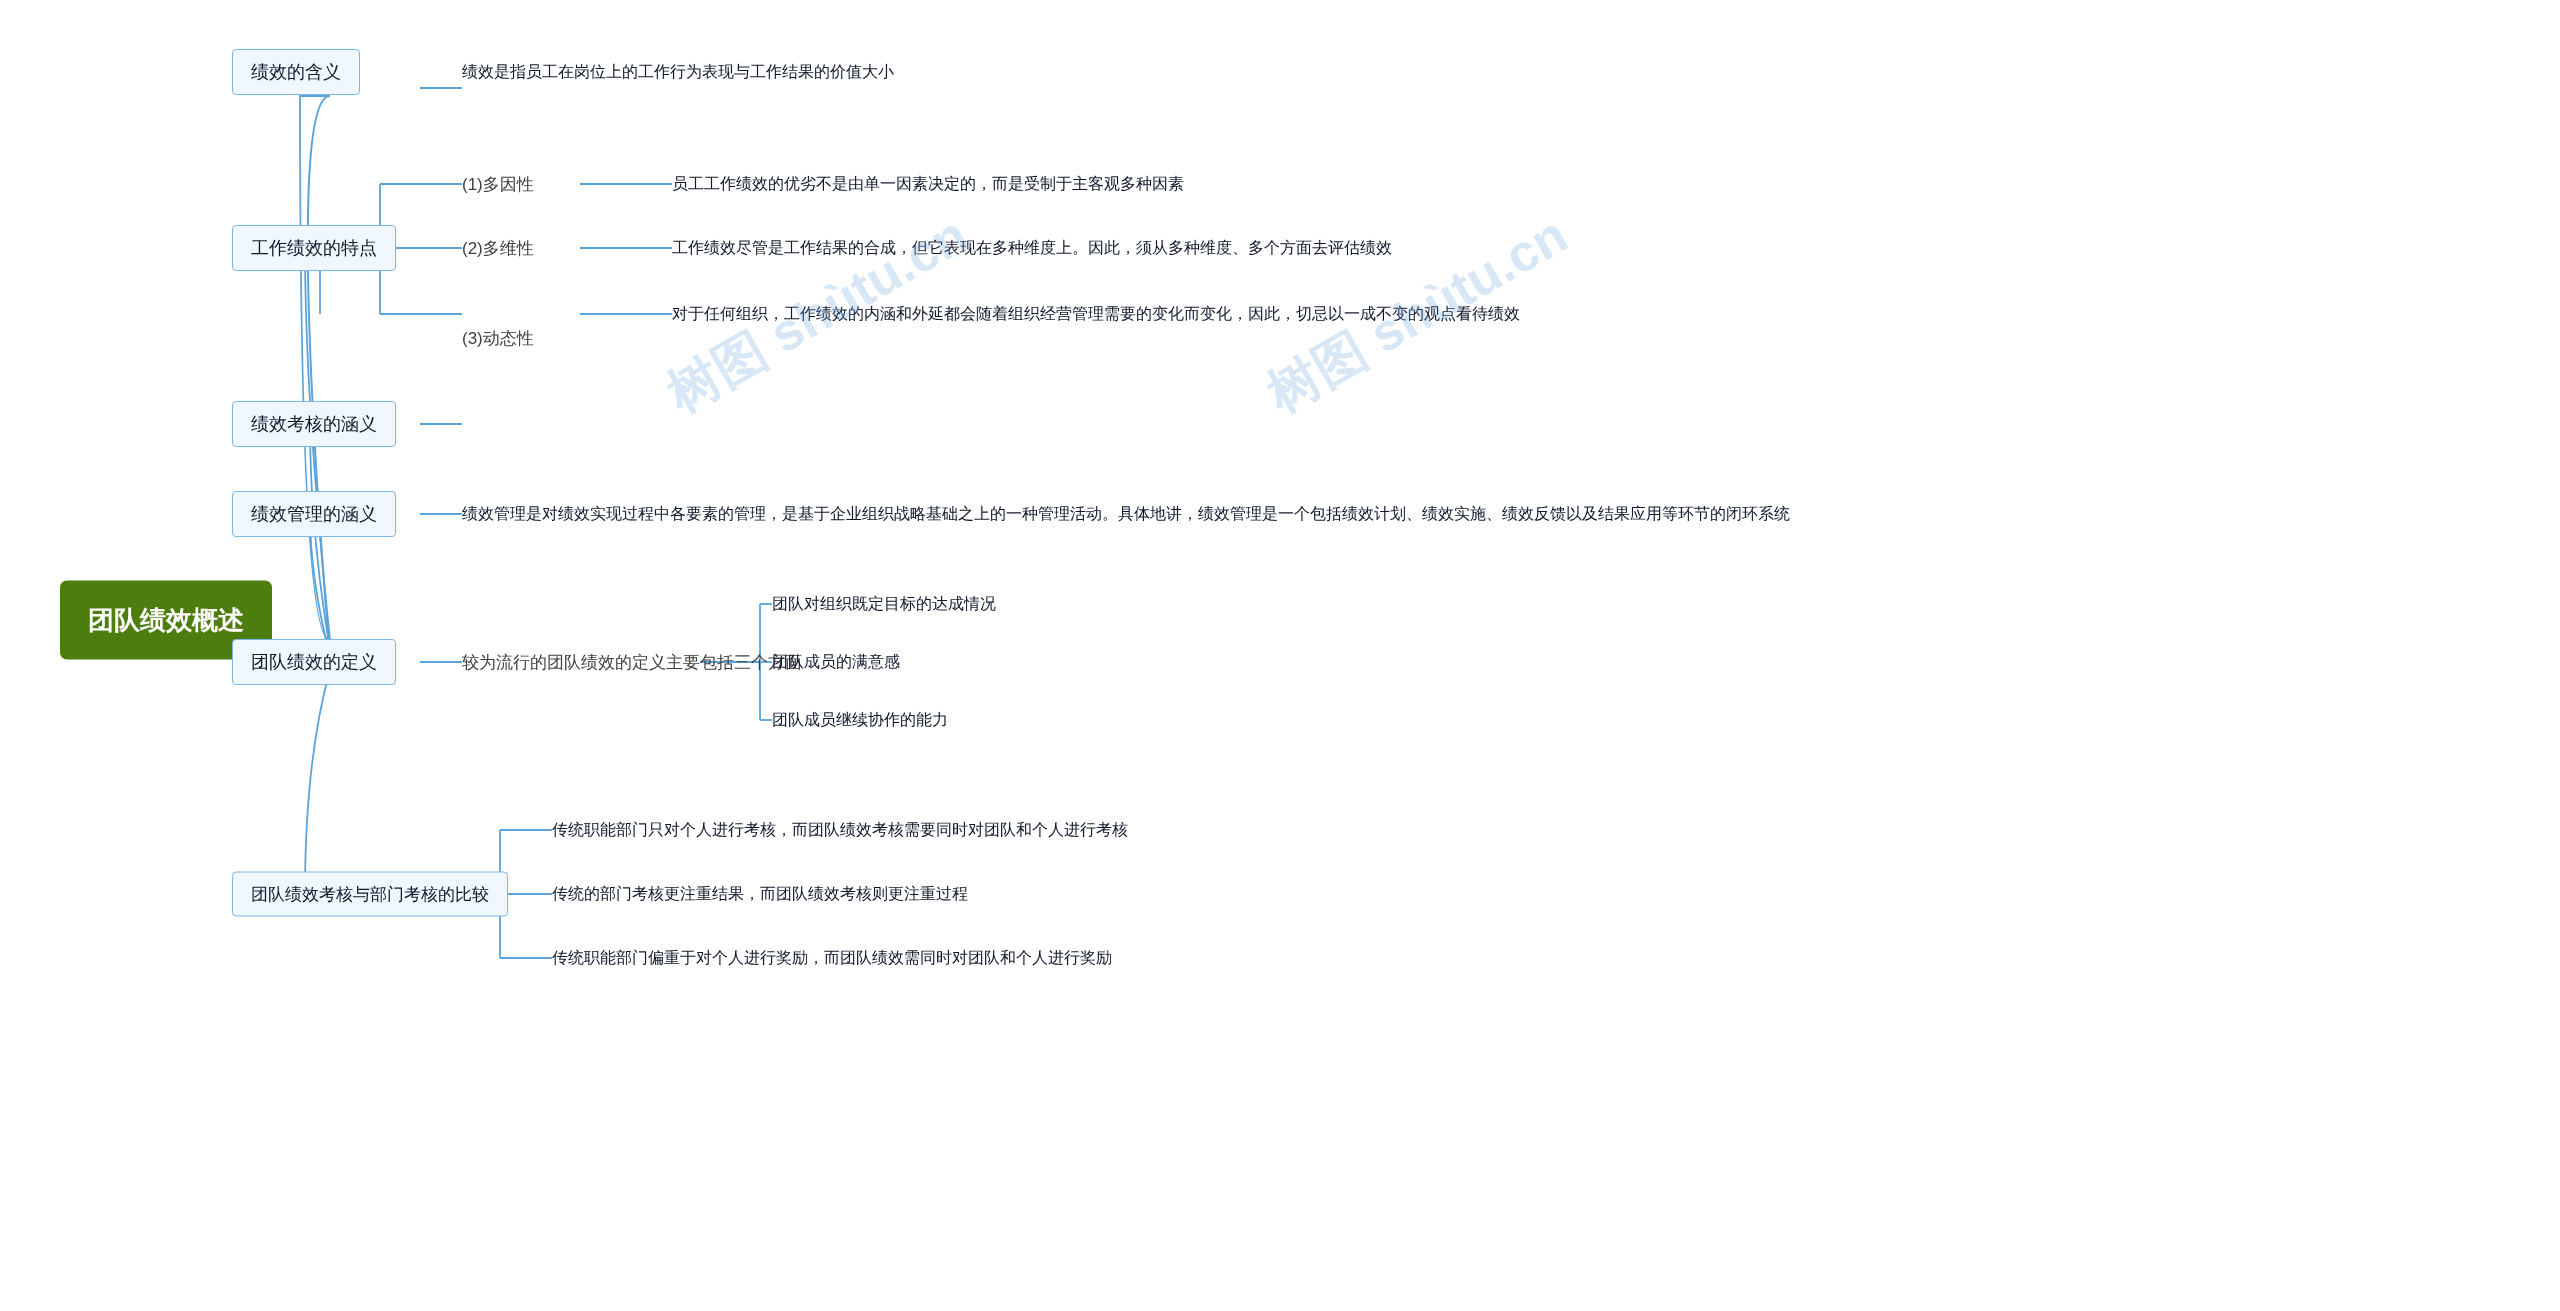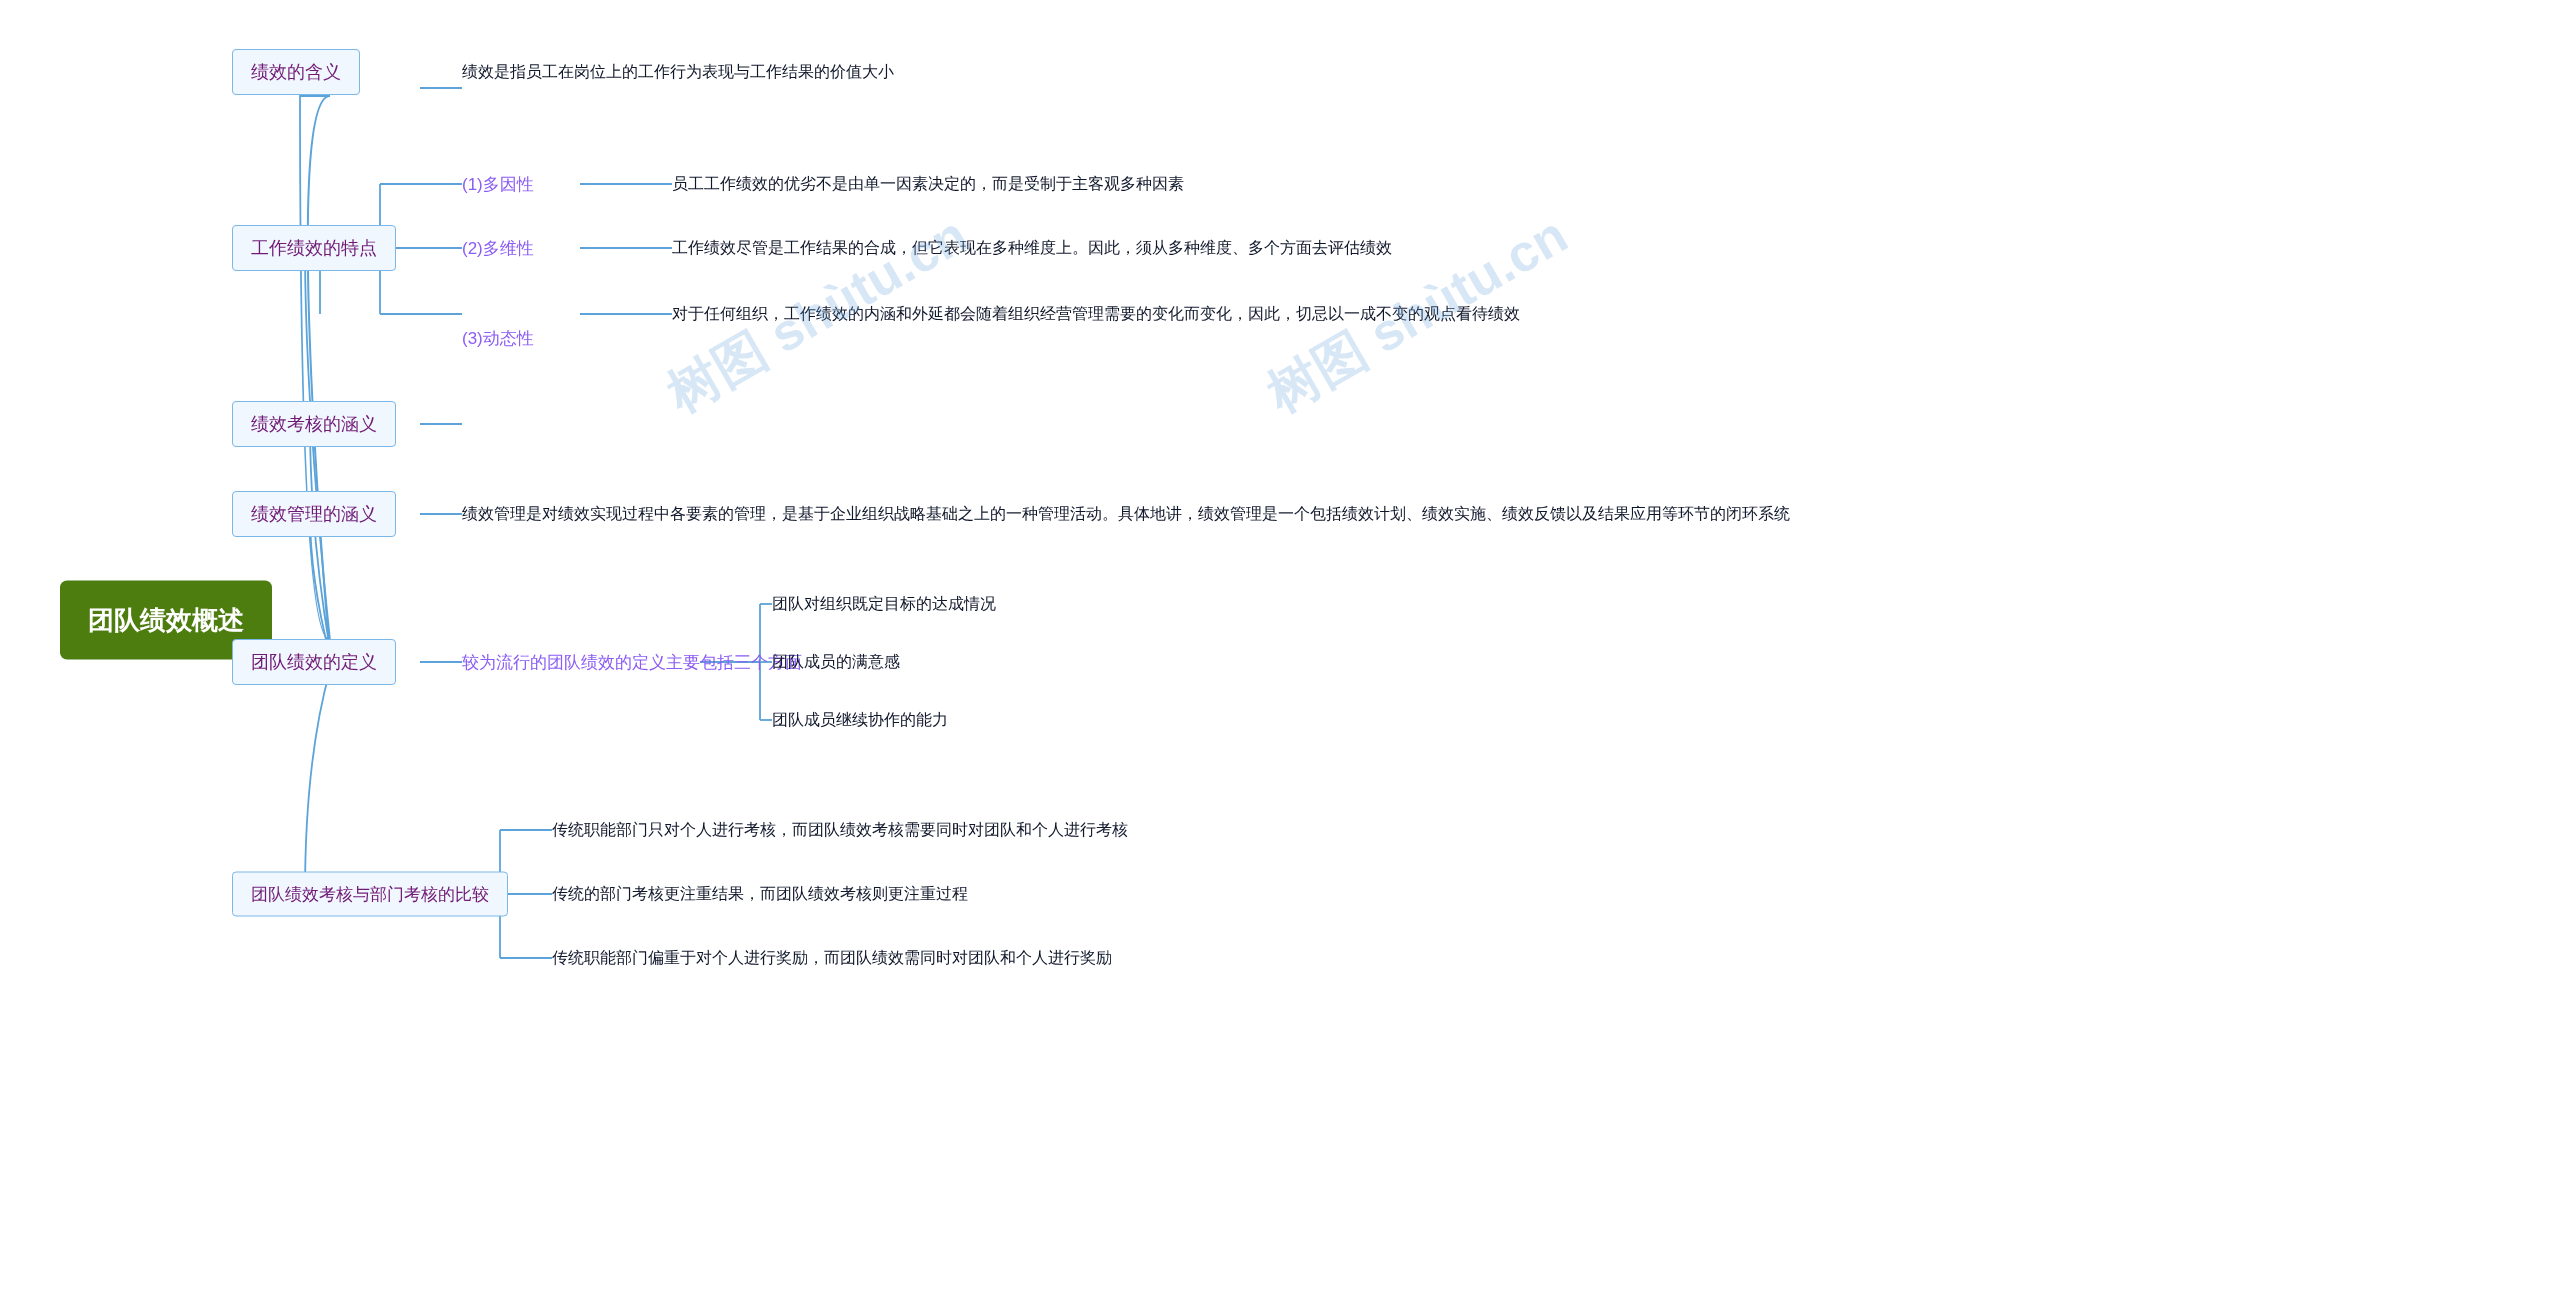--- a/index.html
+++ b/index.html
@@ -33,41 +33,41 @@
       border-radius: 7px;
       white-space: nowrap;
       z-index: 10;
     }
 
     
     .branch-node {
       position: absolute;
       background: #f0f7ff;
       border: 1.5px solid #7ab8e8;
-      color: #701a75;
+      color: #0f172a;
       font-size: 18px;
       padding: 10px 18px;
       border-radius: 4px;
       white-space: nowrap;
       z-index: 10;
     }
 
     
     .leaf-text {
       position: absolute;
       color: #0f172a;
       font-size: 16px;
       white-space: nowrap;
       z-index: 10;
     }
 
     
     .sub-branch-node {
       position: absolute;
-      color: #8b5cf6;
+      color: #404040;
       font-size: 17px;
       white-space: nowrap;
       z-index: 10;
     }
 
     
     .connector-svg {
       position: absolute;
       top: 0; left: 0;
       width: 2560px;

